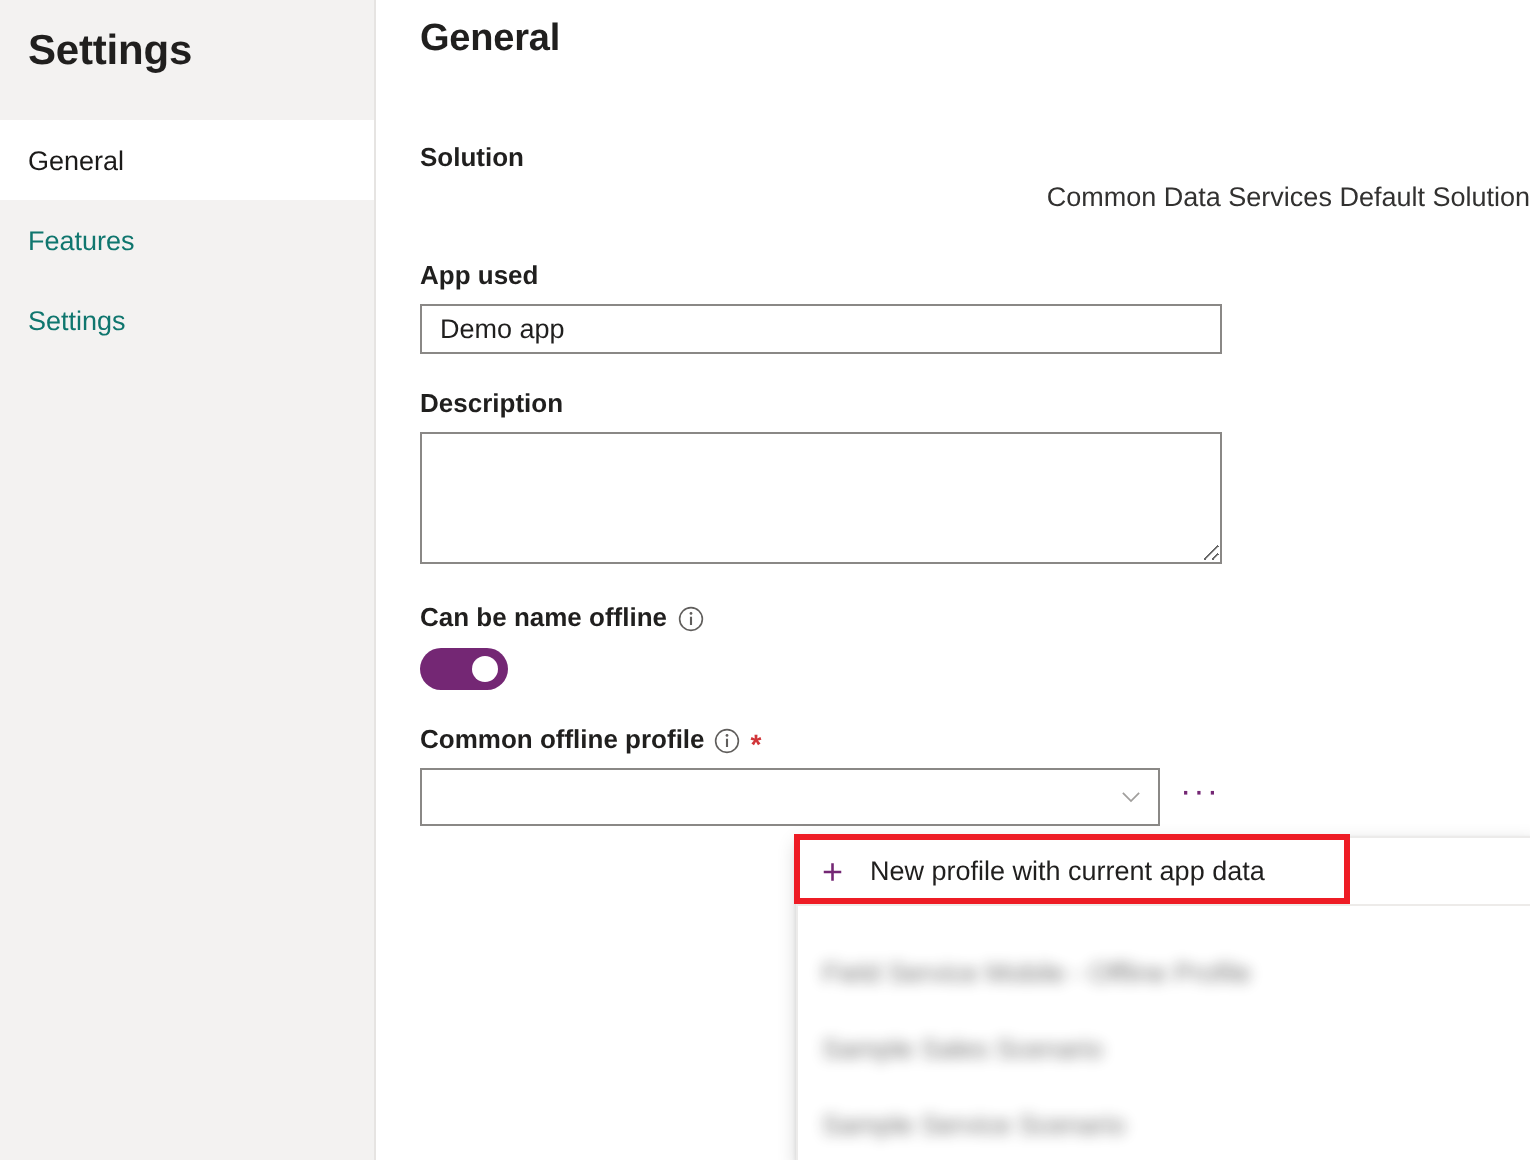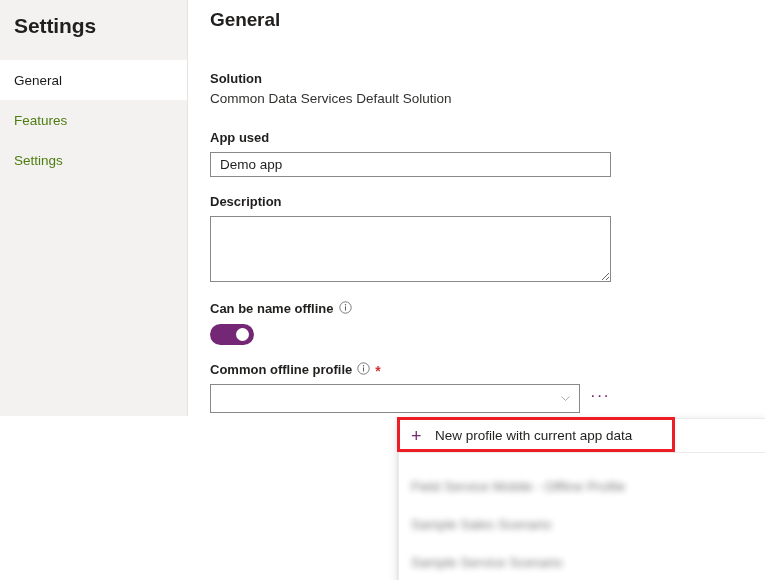--- a/index.html
+++ b/index.html
@@ -19,21 +19,21 @@
   .app {
     position: relative;
     width: 765px;
     height: 580px;
     display: flex;
   }
 
   
   .sidebar {
     width: 188px;
-    height: 416px;
+    height: 580px;
     background: #f3f2f1;
     border-right: 1px solid #e6e4e2;
     box-sizing: border-box;
     flex: 0 0 188px;
   }
   .sidebar-title {
     font-size: 21px;
     font-weight: bold;
     color: #201f1e;
     padding: 14px 0 0 14px;
@@ -41,21 +41,21 @@
   }
   .nav-list {
     margin-top: 22px;
   }
   .nav-item {
     height: 40px;
     display: flex;
     align-items: center;
     padding-left: 14px;
     font-size: 13.5px;
-    color: #4d7c0f;
+    color: #0f766e;
     box-sizing: border-box;
     cursor: pointer;
   }
   .nav-item.selected {
     background: #ffffff;
     font-weight: normal;
     color: #1b1a19;
   }
 
   
@@ -77,27 +77,28 @@
     padding: 0 0 0 22px;
   }
 
   .field-block { margin-top: 0; }
 
   .label {
     font-size: 13px;
     font-weight: bold;
     color: #201f1e;
     display: flex;
-    align-items: flex-start;
+    align-items: flex-end;
     gap: 5px;
   }
   .static-value {
     font-size: 13.5px;
     color: #323130;
     margin-top: 5px;
+    text-align: right;
   }
 
   .req-star {
     color: #d13438;
     font-size: 14px;
     line-height: 1;
     position: relative;
     top: 2px;
   }
 

